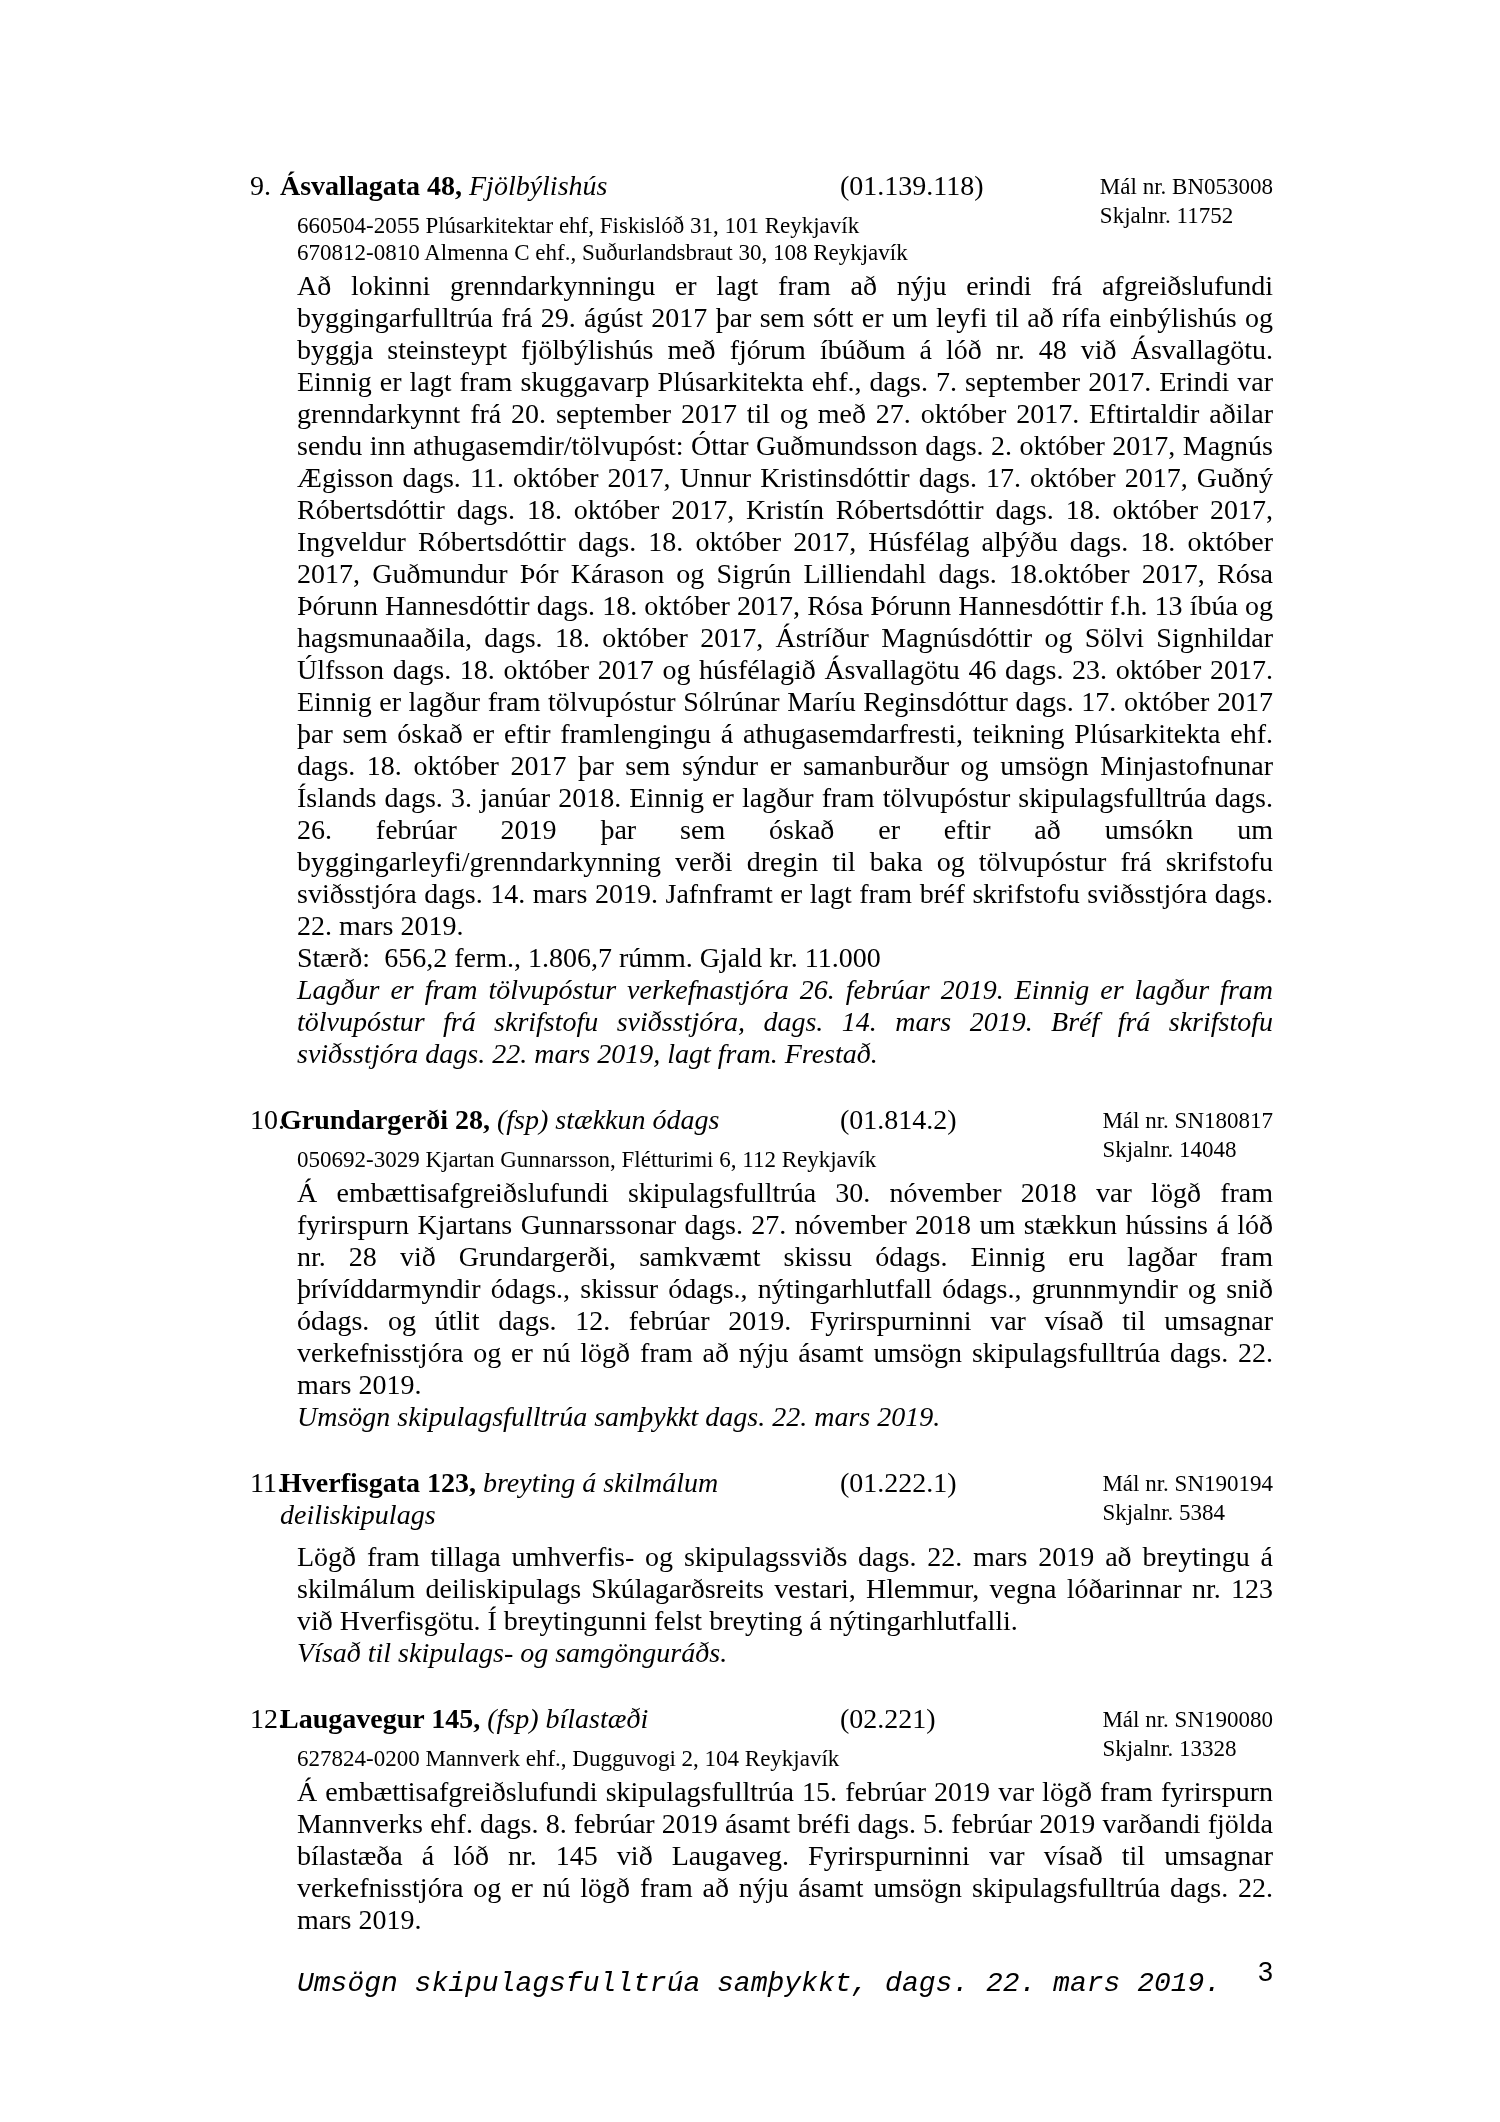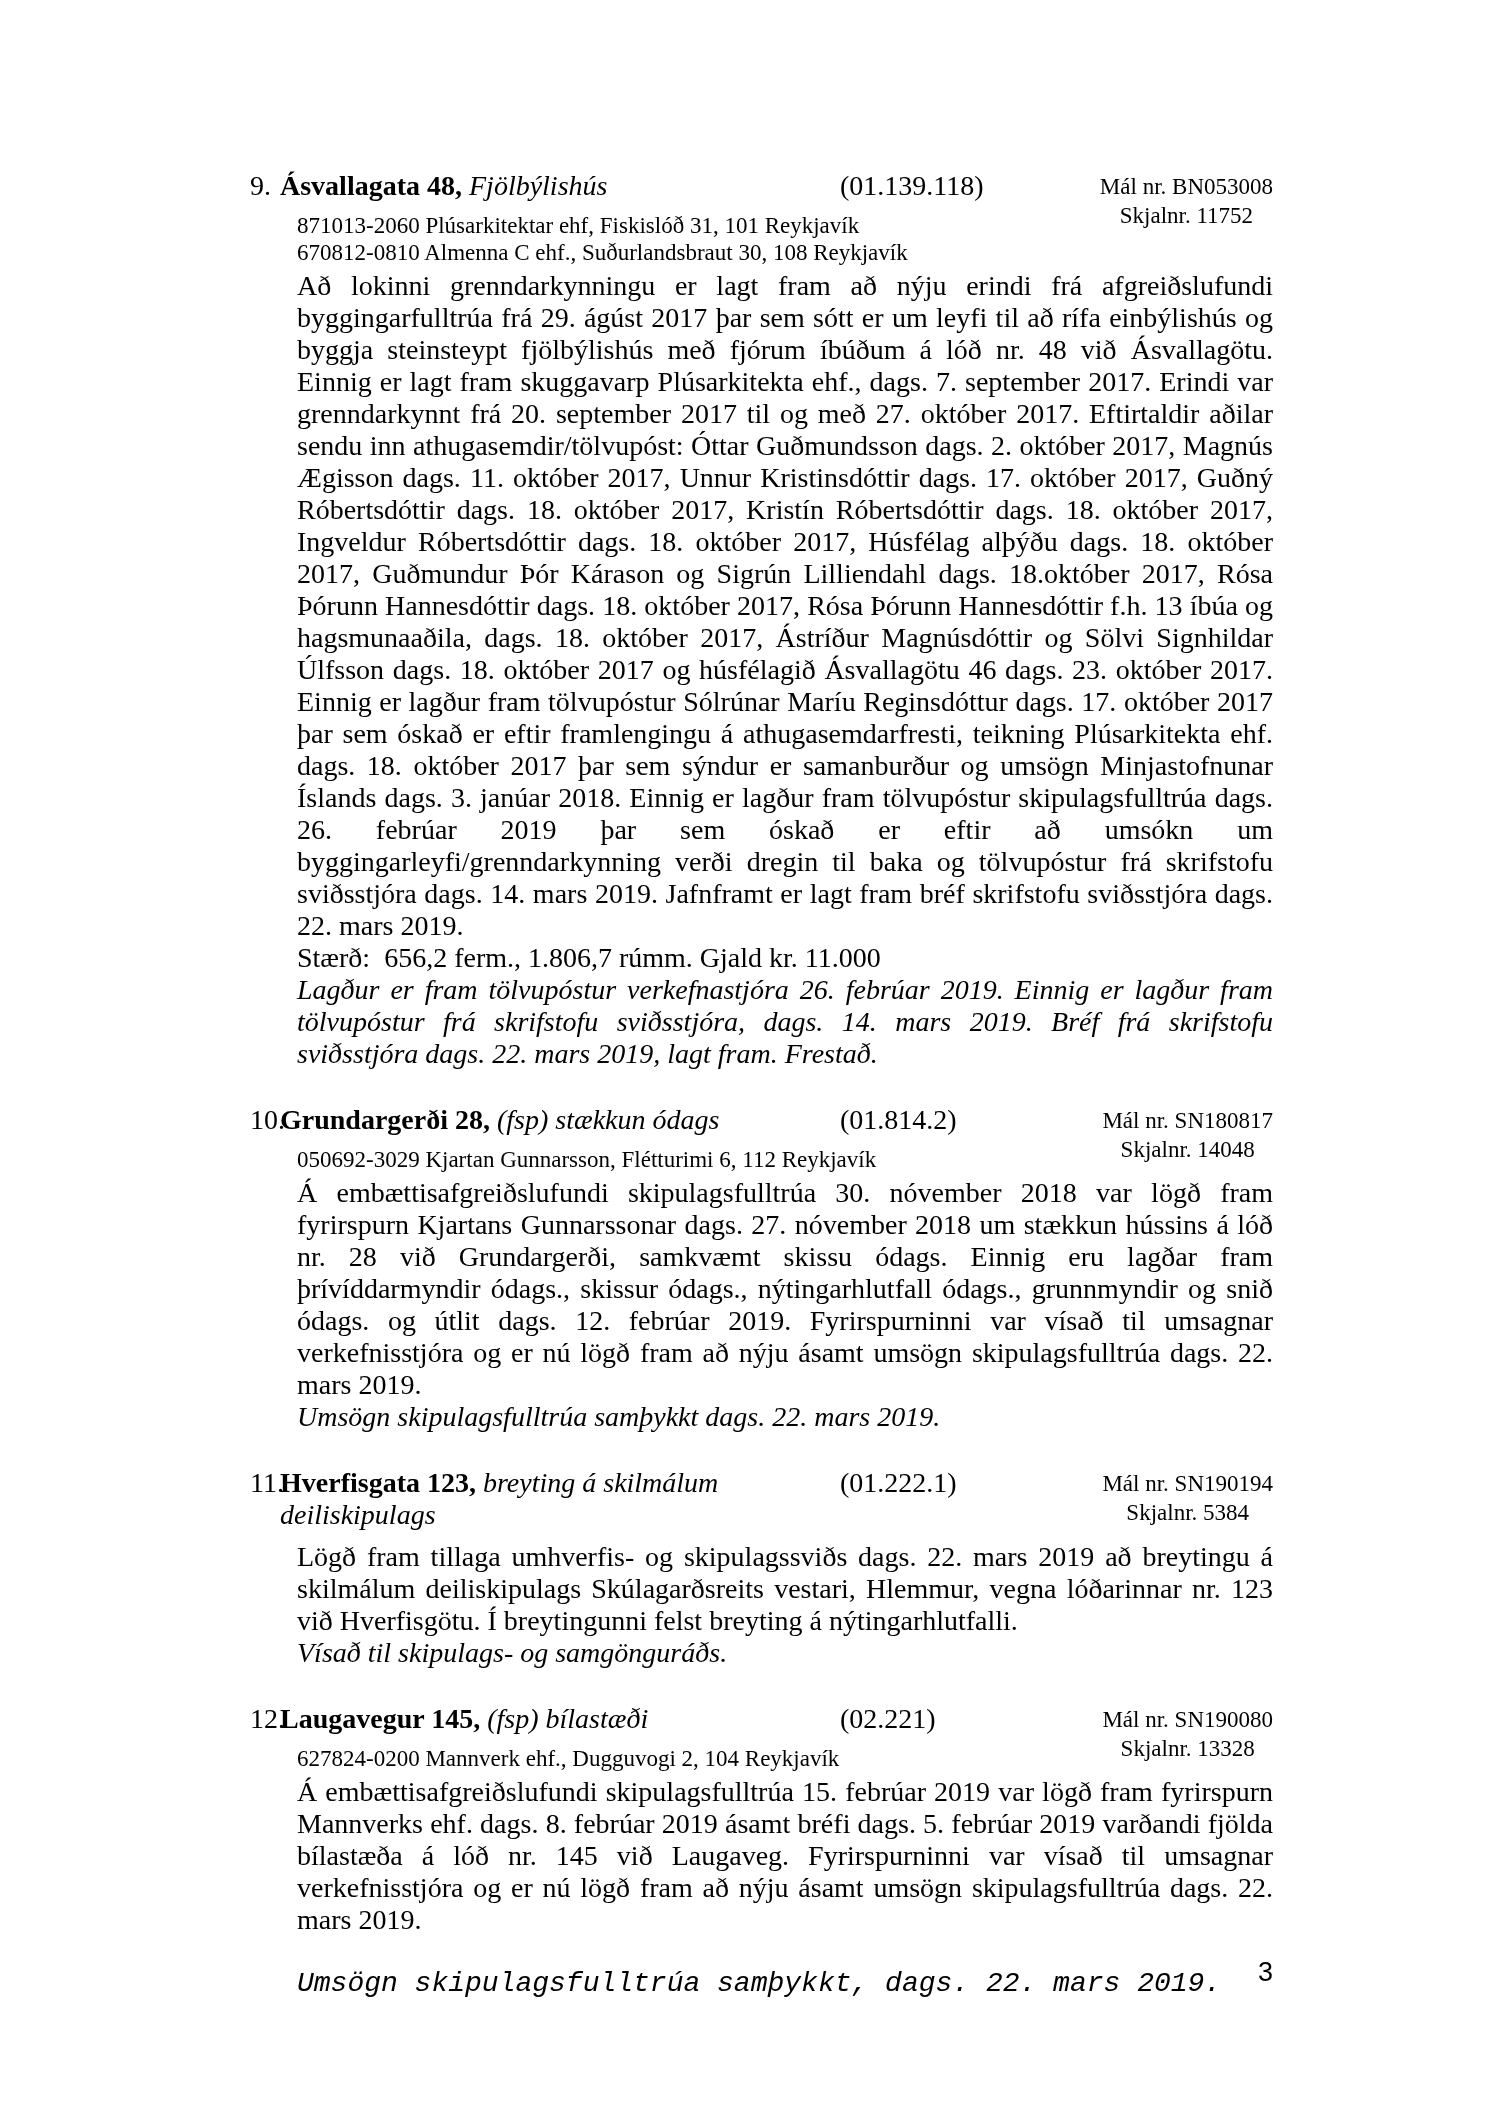--- a/index.html
+++ b/index.html
@@ -48,21 +48,21 @@
   .case-no {
     position: absolute;
     left: 590px;
     top: 0;
     text-align: right;
   }
   .refs {
     position: absolute;
     right: 0;
     top: 2px;
-    text-align: center;
+    text-align: left;
     font-size: 23px;
     line-height: 29px;
     white-space: nowrap;
   }
   .registrants {
     margin: 0 0 4px 47px;
     font-size: 23px;
     line-height: 27px;
   }
   .body-text {
@@ -104,21 +104,21 @@
           <span class="addr">Ásvallagata 48,</span>
           <span class="desc">Fjölbýlishús</span>
         </div>
         <div class="case-no">(01.139.118)</div>
         <div class="refs">
           <div>Mál nr. BN053008</div>
           <div>Skjalnr. 11752</div>
         </div>
       </div>
       <div class="registrants">
-        <div>871013-2060 Plúsarkitektar ehf, Fiskislóð 31, 101 Reykjavík</div>
+        <div>660504-2055 Plúsarkitektar ehf, Fiskislóð 31, 101 Reykjavík</div>
         <div>670812-0810 Almenna C ehf., Suðurlandsbraut 30, 108 Reykjavík</div>
       </div>
       <p class="body-text">Að lokinni grenndarkynningu er lagt fram að nýju erindi frá afgreiðslufundi byggingarfulltrúa frá 29. ágúst 2017 þar sem sótt er um leyfi til að rífa einbýlishús og byggja steinsteypt fjölbýlishús með fjórum íbúðum á lóð nr. 48 við Ásvallagötu. Einnig er lagt fram skuggavarp Plúsarkitekta ehf., dags. 7. september 2017. Erindi var grenndarkynnt frá 20. september 2017 til og með 27. október 2017. Eftirtaldir aðilar sendu inn athugasemdir/tölvupóst: Óttar Guðmundsson dags. 2. október 2017, Magnús Ægisson dags. 11. október 2017, Unnur Kristinsdóttir dags. 17. október 2017, Guðný Róbertsdóttir dags. 18. október 2017, Kristín Róbertsdóttir dags. 18. október 2017, Ingveldur Róbertsdóttir dags. 18. október 2017, Húsfélag alþýðu dags. 18. október 2017, Guðmundur Þór Kárason og Sigrún Lilliendahl dags. 18.október 2017, Rósa Þórunn Hannesdóttir dags. 18. október 2017, Rósa Þórunn Hannesdóttir f.h. 13 íbúa og hagsmunaaðila, dags. 18. október 2017, Ástríður Magnúsdóttir og Sölvi Signhildar Úlfsson dags. 18. október 2017 og húsfélagið Ásvallagötu 46 dags. 23. október 2017. Einnig er lagður fram tölvupóstur Sólrúnar Maríu Reginsdóttur dags. 17. október 2017 þar sem óskað er eftir framlengingu á athugasemdarfresti, teikning Plúsarkitekta ehf. dags. 18. október 2017 þar sem sýndur er samanburður og umsögn Minjastofnunar Íslands dags. 3. janúar 2018. Einnig er lagður fram tölvupóstur skipulagsfulltrúa dags. 26. febrúar 2019 þar sem óskað er eftir að umsókn um byggingarleyfi/grenndarkynning verði dregin til baka og tölvupóstur frá skrifstofu sviðsstjóra dags. 14. mars 2019. Jafnframt er lagt fram bréf skrifstofu sviðsstjóra dags. 22. mars 2019.</p>
       <p class="size-line">Stærð:  656,2 ferm., 1.806,7 rúmm. Gjald kr. 11.000</p>
       <p class="decision">Lagður er fram tölvupóstur verkefnastjóra 26. febrúar 2019. Einnig er lagður fram tölvupóstur frá skrifstofu sviðsstjóra, dags. 14. mars 2019. Bréf frá skrifstofu sviðsstjóra dags. 22. mars 2019, lagt fram. Frestað.</p>
     </section>
 
     <section class="item">
       <div class="item-head">
         <div class="item-num">10.</div>

